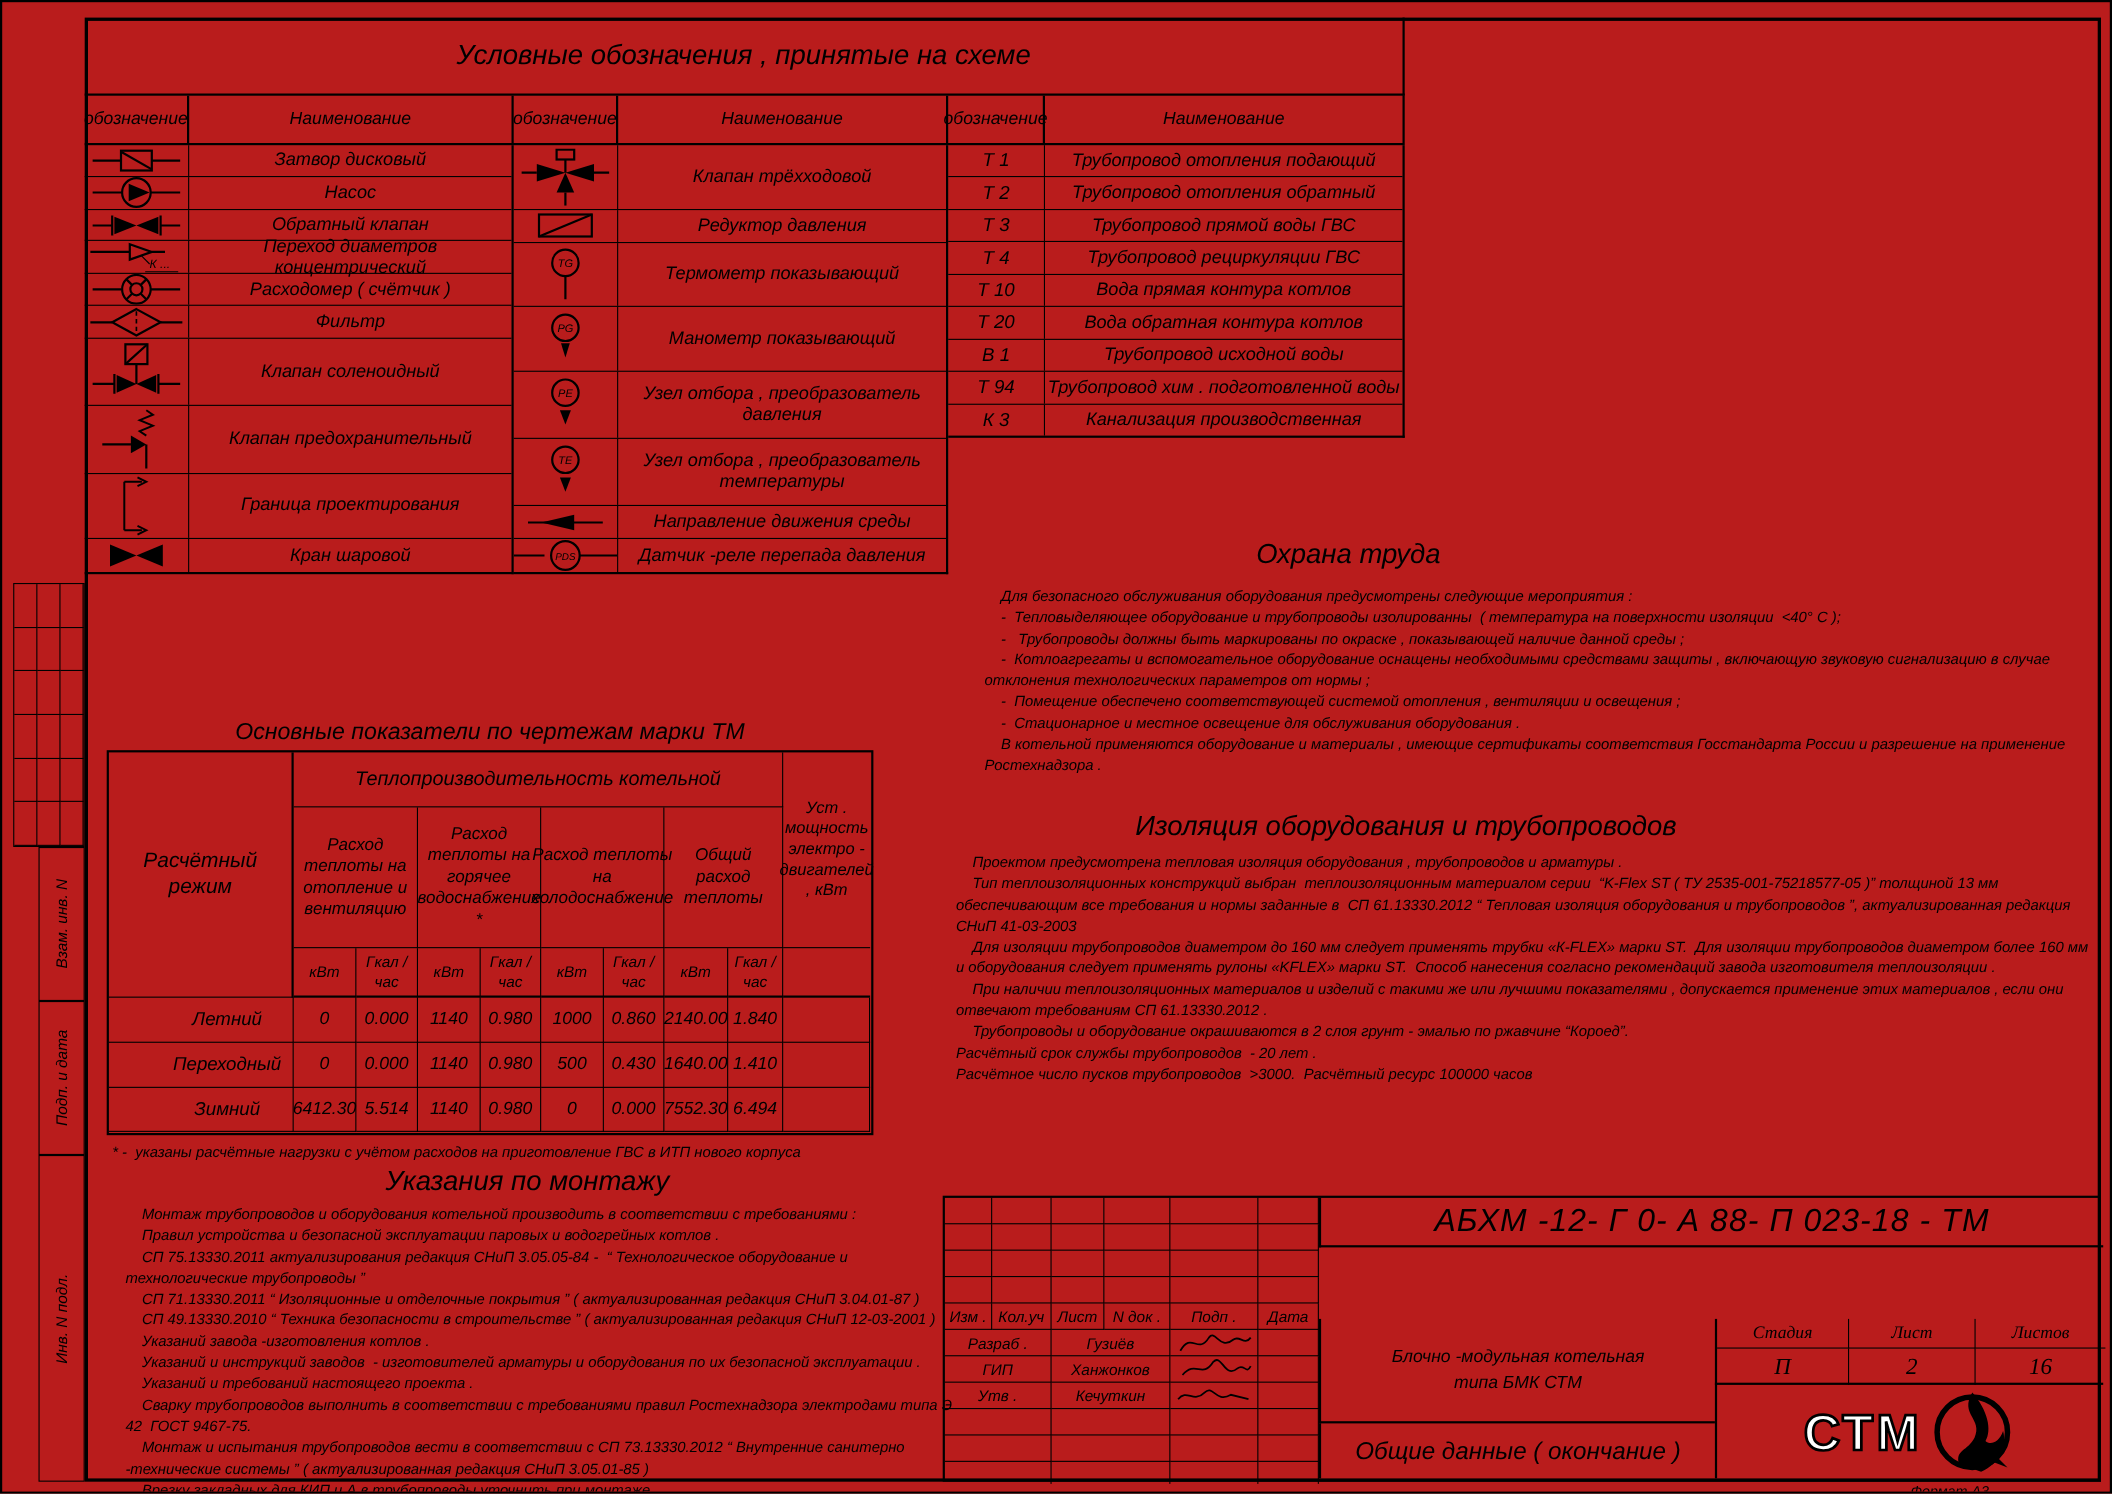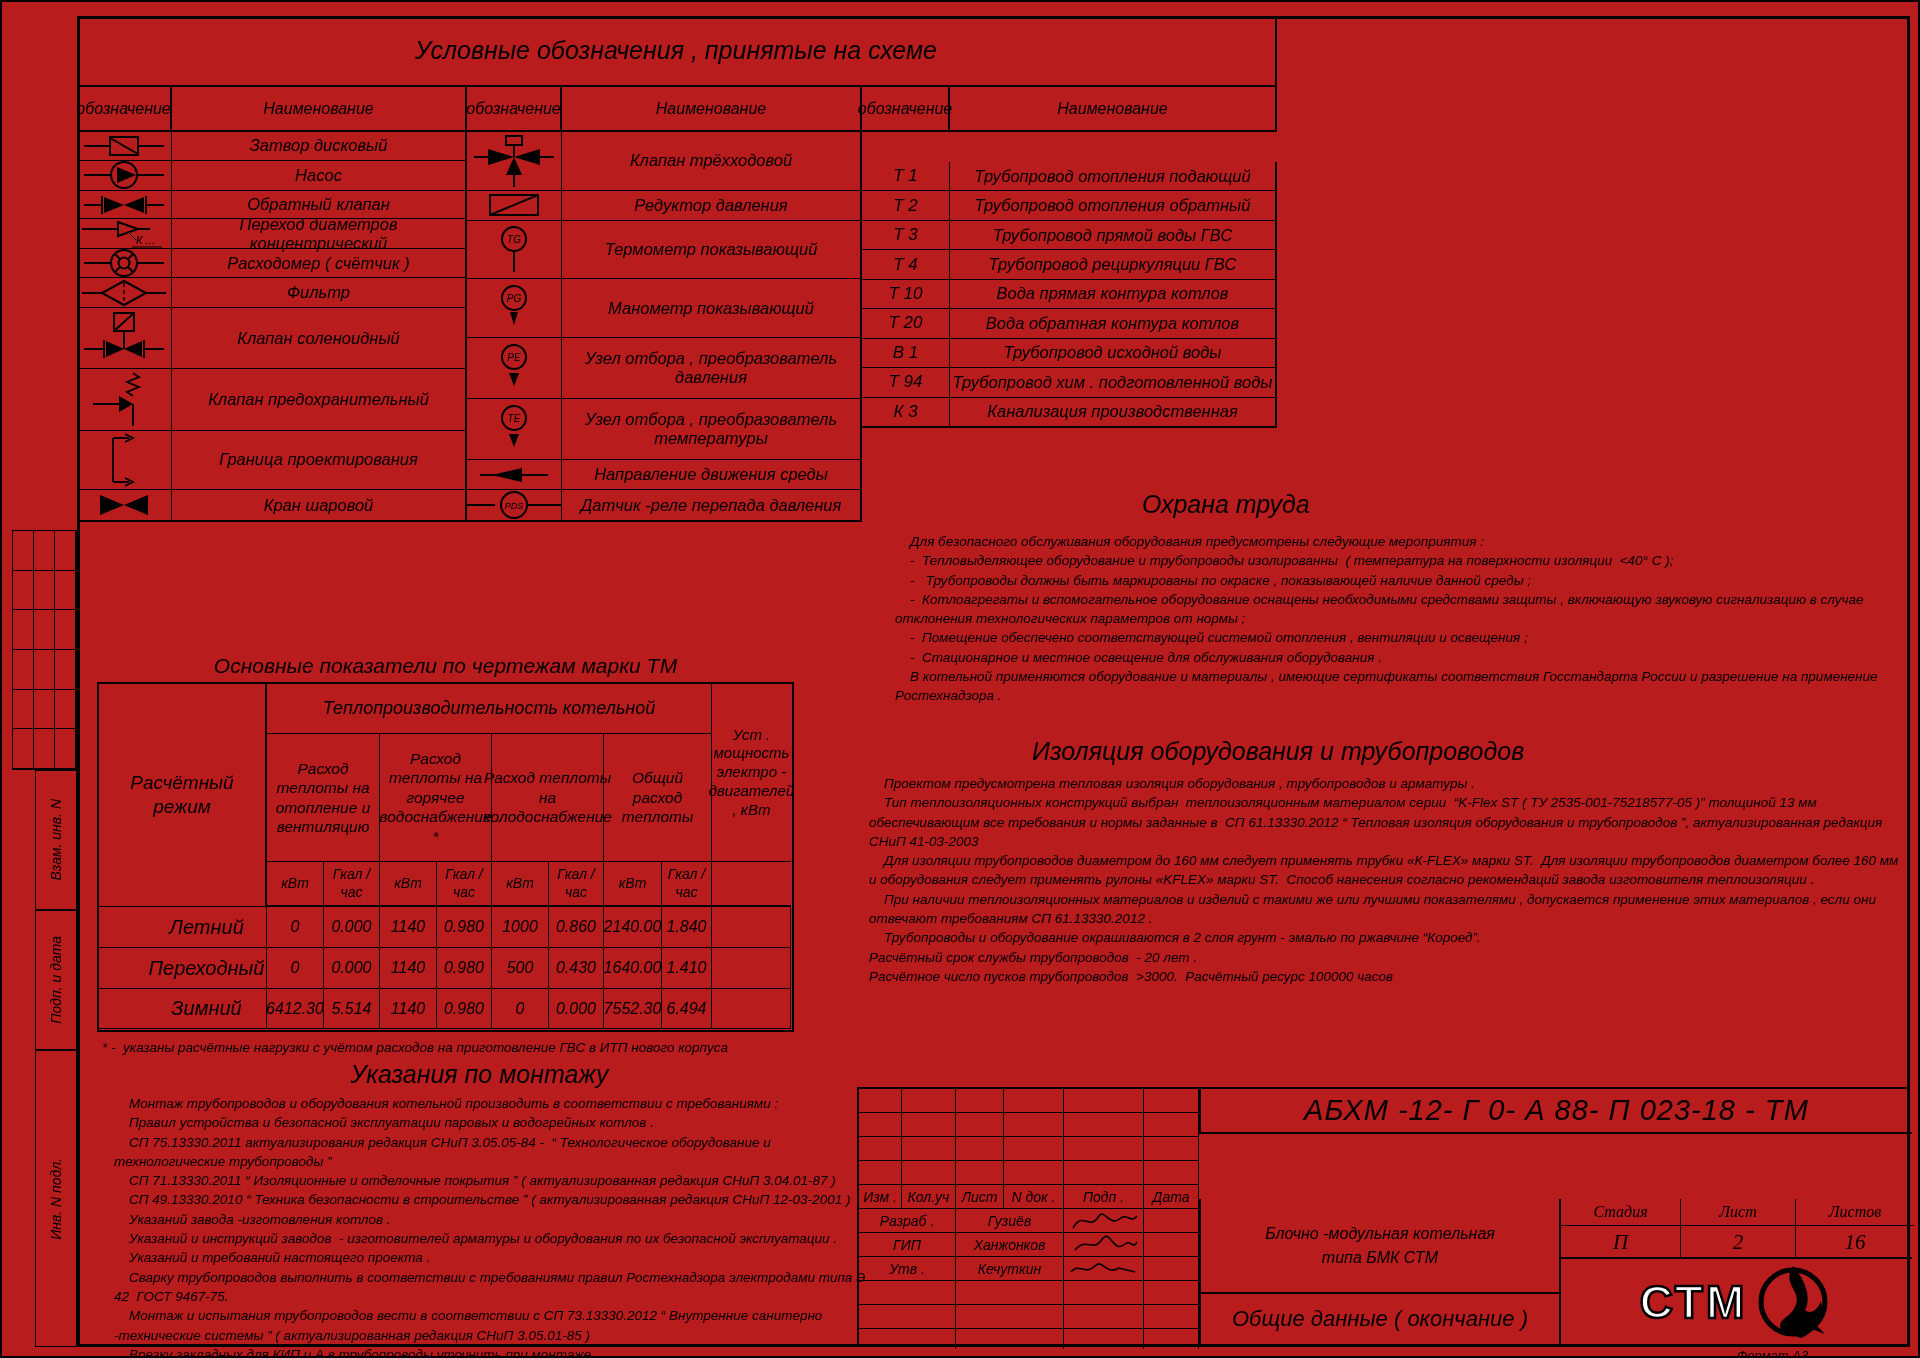--- a/index.html
+++ b/index.html
@@ -34,21 +34,21 @@
   .itable>div,.itable .irow>div{box-sizing:border-box;border-right:1.5px solid #000;border-bottom:1.5px solid #000;
           display:flex;align-items:center;justify-content:center;text-align:center;line-height:1.25;}
   .itable .hmode{grid-area:1/1/4/2;border-right:2px solid #000;font-size:19px;}
   .itable .hgrp{grid-area:1/2/2/10;font-size:18px;}
   .itable .hust{grid-area:1/10/3/11;border-right:none;font-size:15px;padding:0 3px;}
   .itable .hsub{font-size:15.5px;padding:0 2px;}
   .itable .s1{grid-area:2/2/3/4;} .itable .s2{grid-area:2/4/3/6;}
   .itable .s3{grid-area:2/6/3/8;} .itable .s4{grid-area:2/8/3/10;}
   .itable .u{font-size:14px;border-bottom:2.5px solid #000;}
   .irow{display:contents;}
-  .irow .m{border-right:2px solid #000;font-size:20px;padding-left:48px;}
+  .irow .m{border-right:2px solid #000;font-size:17px;padding-left:48px;}
   .irow .v{font-size:16px;}
   .irow .e{border-right:none;}
   .it-note{left:100px;top:1038px;font-size:13.5px;white-space:pre;}
   
   .tb{left:855px;top:1085px;width:1053px;height:260px;border:2.5px solid #000;}
   .tb-grid{position:absolute;left:0;top:0;width:340px;height:255px;display:flex;flex-direction:column;}
   .tbr{display:flex;flex:none;}
   .tbr>div{box-sizing:border-box;border-right:1.5px solid #000;border-bottom:1.5px solid #000;
            display:flex;align-items:center;justify-content:center;font-size:14px;overflow:hidden;}
   .tb-doc{left:340px;top:0;width:713px;height:45px;border-left:2.5px solid #000;border-bottom:2.5px solid #000;
@@ -334,21 +334,21 @@
               <circle cx="47" cy="15" r="13"></circle>
               <text x="47" y="19" text-anchor="middle" font-size="9" font-style="italic" stroke="none" fill="#000">PDS</text>
               <line x1="60" y1="15" x2="94" y2="15"></line>
             </g>
           </svg>
       </div>
       <div class="lname">Датчик -реле перепада давления</div>
     </div>
   </div>
 
-  <div class="abs lgrp" style="left:860px;top:130px;width:415px;height:266px;margin-top:30px;">
+  <div class="abs lgrp" style="left:860px;top:130px;width:415px;height:266px;">
 
       <div class="g3row">
         <div class="g3code">Т 1</div>
         <div class="g3name">Трубопровод отопления подающий</div>
       </div>
 
       <div class="g3row">
         <div class="g3code">Т 2</div>
         <div class="g3name">Трубопровод отопления обратный</div>
       </div>

